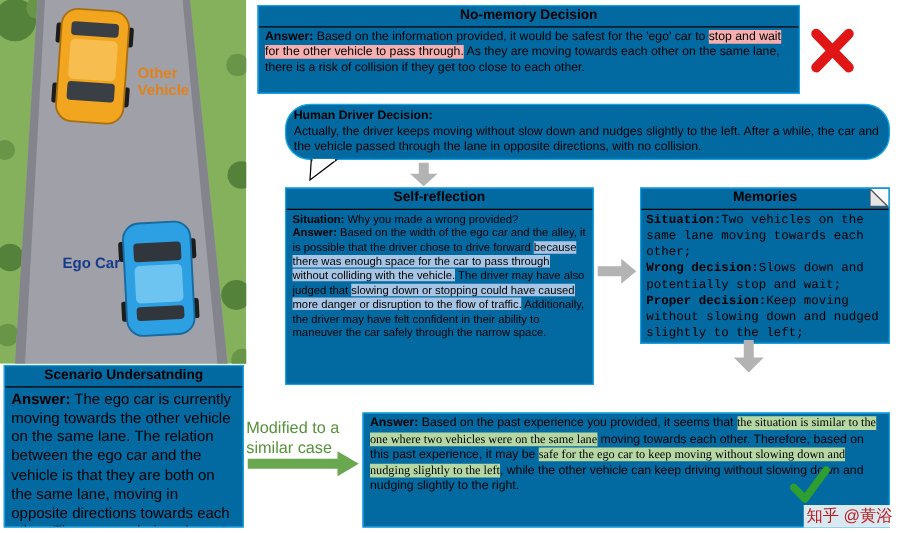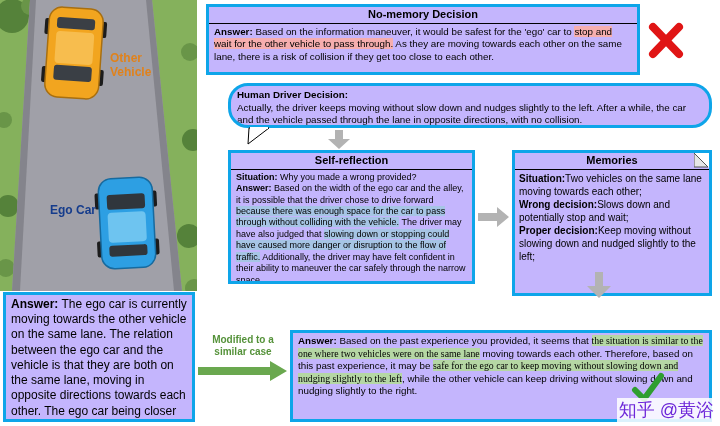--- a/index.html
+++ b/index.html
@@ -1,34 +1,34 @@
 <!DOCTYPE html>
 <html><head>
 <meta charset="utf-8">
 <style>
   html,body{margin:0;padding:0;background:#fff;}
   #canvas{position:relative;width:720px;height:426px;background:#ffffff;
           font-family:"Liberation Sans",sans-serif;color:#000;overflow:hidden;}
-  .panel{position:absolute;border:3px solid #0ea5e9;background:#c4b5fd;box-sizing:border-box;overflow:hidden;}
+  .panel{position:absolute;border:1px solid #0ea5e9;background:#0369a1;box-sizing:border-box;overflow:hidden;}
   .panel-title{font-weight:bold;font-size:11px;text-align:center;border-bottom:1px solid #000;
                padding:1px 2px;line-height:1.25;}
   .panel-body{padding:2px 5px;font-size:9.8px;line-height:1.28;}
   .panel-body b{font-weight:bold;}
   .overlay{position:absolute;}
   .hl-red{background:#f6aeae;}
   .hl-blue{background:#a6c5e5;}
   .hl-green{background:#b5d7a4;font-family:Liberation Serif, serif;}
   #human{border-radius:20px;}
-  #memories .panel-body{font-family:Liberation Sans, sans-serif;
+  #memories .panel-body{font-family:Liberation Mono, monospace;
                         font-size:10px;line-height:1.3;padding:2px 4px;}
   #self-reflection .panel-body{font-size:9px;line-height:1.27;}
   #scenario .panel-body{font-size:12px;line-height:1.27;}
-  #modified-label{position:absolute;color:#55923a;font-weight:bold;font-size:10px;
-                  text-align:center;line-height:1.2;}
-  #watermark{position:absolute;right:4px;bottom:4px;color:#6d28d9;font-size:18px;
+  #modified-label{position:absolute;color:#55923a;font-weight:normal;font-size:13px;
+                  text-align:left;line-height:1.2;}
+  #watermark{position:absolute;right:4px;bottom:4px;color:#b91c1c;font-size:13px;
              background:rgba(255,255,255,.85);padding:0 2px;}
   .fold{position:absolute;top:0;right:0;}
 </style>
 </head>
 <body>
 
 <div id="canvas">
 
   <svg class="overlay" style="left:0;top:0" width="197" height="291" viewBox="0 0 197 291">
     <rect x="0" y="0" width="197" height="291" fill="#85b15c"></rect>
@@ -73,21 +73,21 @@
       <rect x="8" y="67" width="38" height="11" rx="3" fill="#30363c"></rect>
     </g>
 
     <text x="110" y="62" font-size="12" font-weight="bold" fill="#e0821c">Other</text>
     <text x="110" y="76" font-size="12" font-weight="bold" fill="#e0821c">Vehicle</text>
     <text x="50" y="214" font-size="12" font-weight="bold" fill="#153c8c">Ego Car</text>
   </svg>
 
   <div class="panel" id="no-memory" style="left:206px;top:4px;width:434px;height:71px;">
     <div class="panel-title">No-memory Decision</div>
-    <div class="panel-body"><b>Answer:</b><span> Based on the information maneuver, it would be safest for the 'ego' car to </span><span class="hl-red">stop and wait for the other vehicle to pass through.</span><span>  As they are moving towards each other on the same lane, there is a risk of collision if they get too close to each other.</span></div>
+    <div class="panel-body"><b>Answer:</b><span> Based on the information provided, it would be safest for the 'ego' car to </span><span class="hl-red">stop and wait for the other vehicle to pass through.</span><span>  As they are moving towards each other on the same lane, there is a risk of collision if they get too close to each other.</span></div>
   </div>
 
   <svg class="overlay" style="left:646px;top:22px;" width="40" height="38" viewBox="0 0 40 38">
     <line x1="7" y1="5" x2="33" y2="32" stroke="#e01515" stroke-width="8" stroke-linecap="round"></line>
     <line x1="33" y1="5" x2="7" y2="32" stroke="#e01515" stroke-width="8" stroke-linecap="round"></line>
   </svg>
 
   <div class="panel" id="human" style="left:228px;top:83px;width:484px;height:45px;">
     <div class="panel-body" style="padding:3px 6px;">
       <div><b>Human Driver Decision:</b></div>
@@ -96,50 +96,51 @@
   </div>
   <svg class="overlay" style="left:247px;top:127px;" width="24" height="18" viewBox="0 0 24 18">
     <polygon points="1,17 2,1 22,1" fill="#ffffff" stroke="#000" stroke-width="1"></polygon>
     <rect x="3" y="0" width="18" height="2" fill="#ffffff"></rect>
   </svg>
 
   <svg class="overlay" style="left:327px;top:130px;" width="24" height="19" viewBox="0 0 24 19">
     <polygon points="8,0 16,0 16,9 23,9 12,19 1,9 8,9" fill="#b3b3b3"></polygon>
   </svg>
 
-  <div class="panel" id="self-reflection" style="left:228px;top:150px;width:247px;height:134px;">
+  <div class="panel" id="self-reflection" style="left:228px;top:150px;width:247px;height:158px;">
     <div class="panel-title">Self-reflection</div>
     <div class="panel-body">
       <div><b>Situation:</b><span> Why you made a wrong provided?</span></div>
       <div><b>Answer:</b><span> Based on the width of the ego car and the alley, it is possible that the driver chose to drive forward </span><span class="hl-blue">because there was enough space for the car to pass through without colliding with the vehicle.</span><span> The driver may have also judged that </span><span class="hl-blue">slowing down or stopping could have caused more danger or disruption to the flow of traffic.</span><span> Additionally, the driver may have felt confident in their ability to maneuver the car safely through the narrow space.</span></div>
     </div>
   </div>
 
   <svg class="overlay" style="left:478px;top:206px;" width="32" height="22" viewBox="0 0 32 22">
     <polygon points="0,7 19,7 19,1 31,11 19,21 19,15 0,15" fill="#b3b3b3"></polygon>
   </svg>
 
-  <div class="panel" id="memories" style="left:512px;top:150px;width:200px;height:146px;">
+  <div class="panel" id="memories" style="left:512px;top:150px;width:200px;height:125px;">
     <div class="panel-title">Memories</div>
     <div class="panel-body">
       <div><b>Situation:</b><span>Two vehicles on the same lane moving towards each other;</span></div>
       <div><b>Wrong decision:</b><span>Slows down and potentially stop and wait;</span></div>
       <div><b>Proper decision:</b><span>Keep moving without slowing down and nudged slightly to the left;</span></div>
     </div>
     <svg class="fold" width="15" height="15" viewBox="0 0 15 15">
       <polygon points="0,0 15,0 15,15" fill="#ffffff"></polygon>
       <polygon points="0,0 14,14 0,14" fill="#e6e6e6" stroke="#555" stroke-width="1"></polygon>
     </svg>
   </div>
 
   <svg class="overlay" style="left:586px;top:272px;" width="26" height="26" viewBox="0 0 26 26">
     <polygon points="9,0 17,0 17,14 25,14 13,26 1,14 9,14" fill="#b3b3b3"></polygon>
   </svg>
 
   <div class="panel" id="scenario" style="left:3px;top:292px;width:192px;height:130px;">
+    <div class="panel-title">Scenario Undersatnding</div>
     <div class="panel-body"><b>Answer:</b><span> The ego car is currently moving towards the other vehicle on the same lane. The relation between the ego car and the vehicle is that they are both on the same lane, moving in opposite directions towards each other. The ego car being closer to the starting point of the lane and the vehicle being closer to the end point of the lane.</span></div>
   </div>
 
   <div id="modified-label" style="left:197px;top:334px;width:92px;">Modified to a similar case</div>
   <svg class="overlay" style="left:198px;top:360px;" width="90" height="22" viewBox="0 0 90 22">
     <polygon points="0,7 72,7 72,1 89,11 72,21 72,15 0,15" fill="#6aa84f"></polygon>
   </svg>
 
   <div class="panel" id="decision" style="left:290px;top:330px;width:422px;height:92px;">
     <div class="panel-body"><b>Answer:</b><span> Based on the past experience you provided, it seems that </span><span class="hl-green">the situation is similar to the one where two vehicles were on the same lane</span><span> moving towards each other. Therefore, based on this past experience, it may be </span><span class="hl-green">safe for the ego car to keep moving without slowing down and nudging slightly to the left</span><span>, while the other vehicle can keep driving without slowing down and nudging slightly to the right.</span></div>

